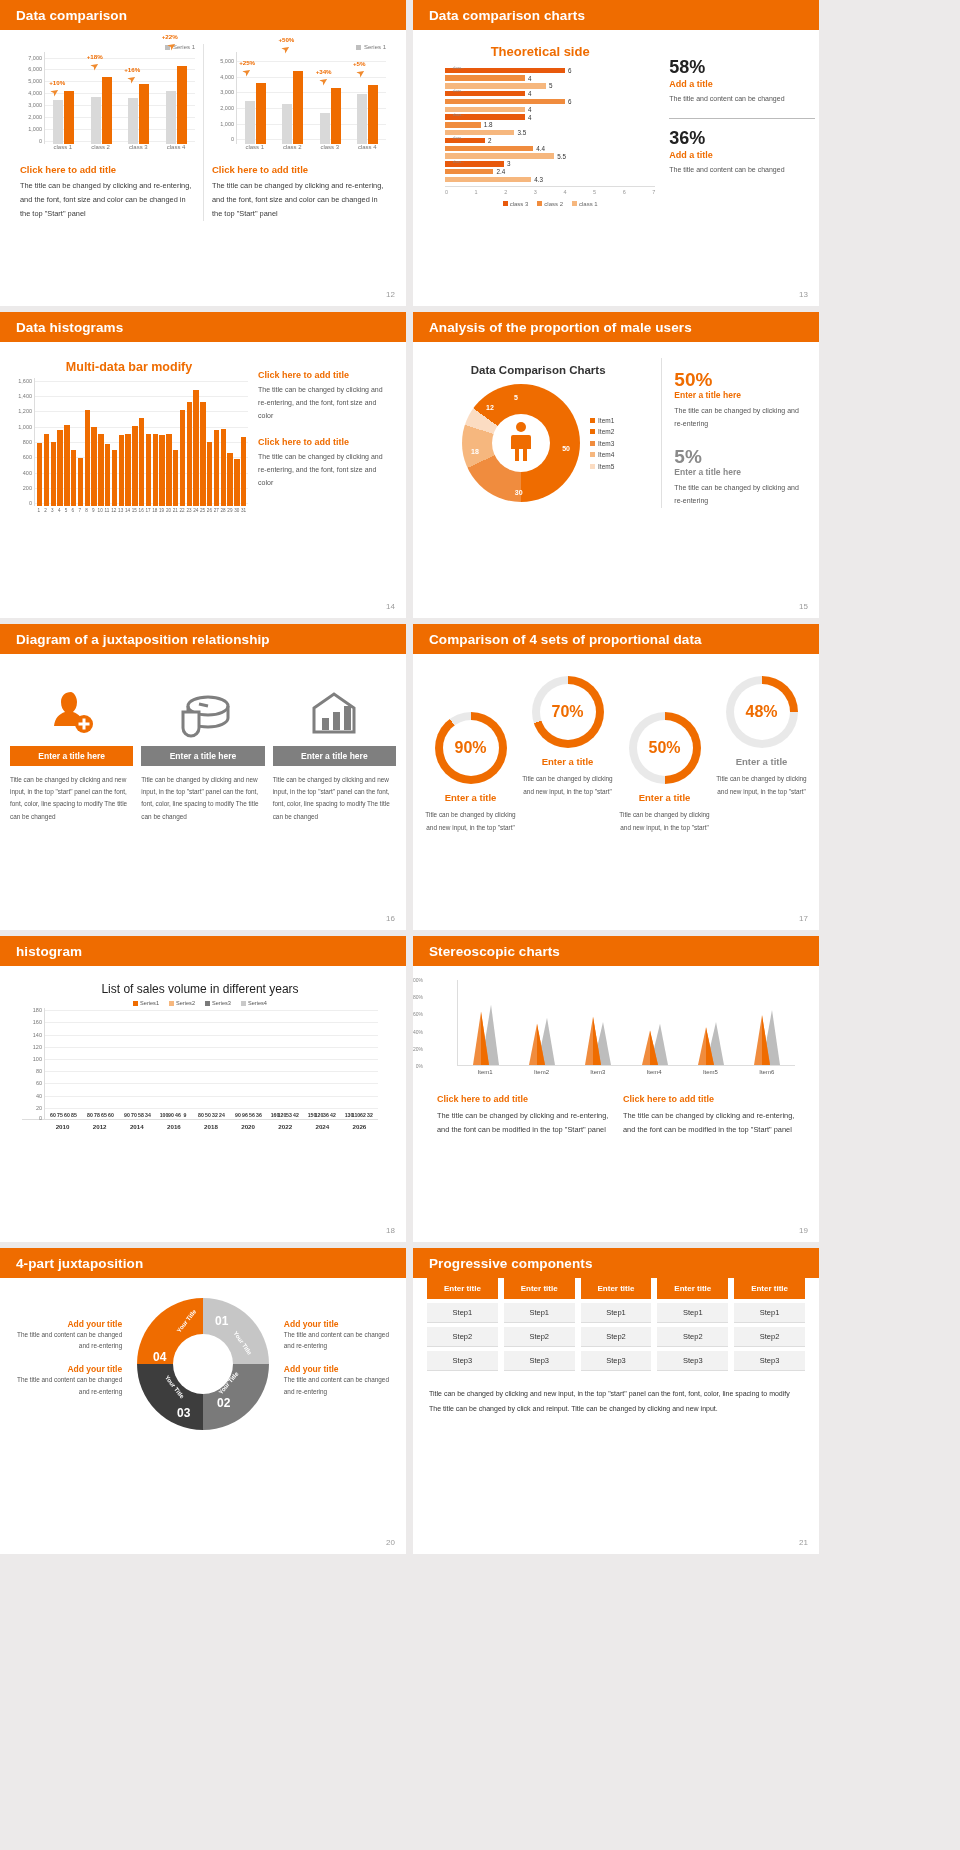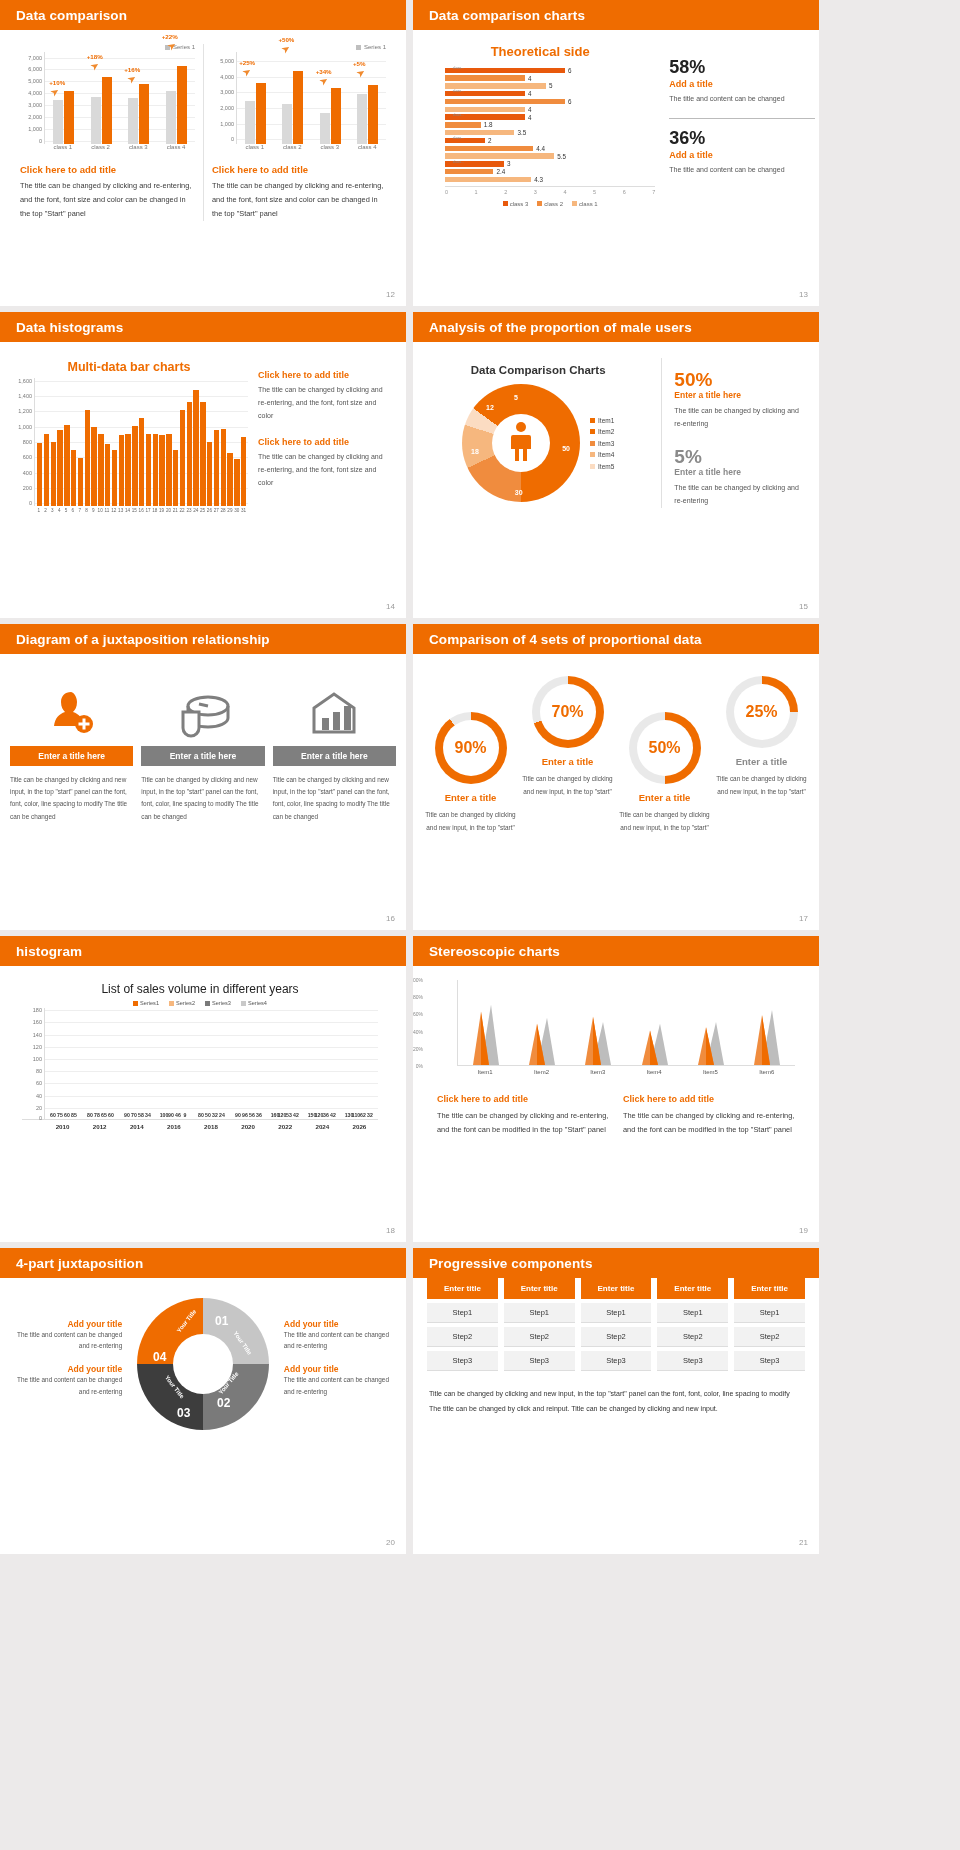--- a/index.html
+++ b/index.html
@@ -451,21 +451,21 @@
     </div>
     <div class="pageno">13</div>
   </div>
 
   <div class="slide">
     <div class="bar">
       <span>Data histograms</span>
     </div>
     <div class="s14">
       <div class="s14l">
-        <div class="s14title">Multi-data bar charts</div>
+        <div class="s14title">Multi-data bar modify</div>
         <div class="histwrap">
           <div class="yax" style="width:24px">
             <div style="top:2%">1,600</div>
             <div style="top:14%">1,400</div>
             <div style="top:26%">1,200</div>
             <div style="top:38%">1,000</div>
             <div style="top:50%">800</div>
             <div style="top:62%">600</div>
             <div style="top:74%">400</div>
             <div style="top:86%">200</div>
@@ -687,21 +687,21 @@
       </div>
       <div class="s17col low">
         <div class="ring" style="background:conic-gradient(#ef6c00 0deg 180deg, #e9e9e9 180deg 360deg)">
           <span class="ringtxt">50%</span>
         </div>
         <div class="s17t">Enter a title</div>
         <div class="s17p">Title can be changed by clicking and new input, in the top "start"</div>
       </div>
       <div class="s17col">
         <div class="ring" style="background:conic-gradient(#ef6c00 0deg 90deg, #e9e9e9 90deg 360deg)">
-          <span class="ringtxt">25%</span>
+          <span class="ringtxt">48%</span>
         </div>
         <div class="s17t gray">Enter a title</div>
         <div class="s17p">Title can be changed by clicking and new input, in the top "start"</div>
       </div>
     </div>
     <div class="pageno">17</div>
   </div>
 
   <div class="slide">
     <div class="bar">

